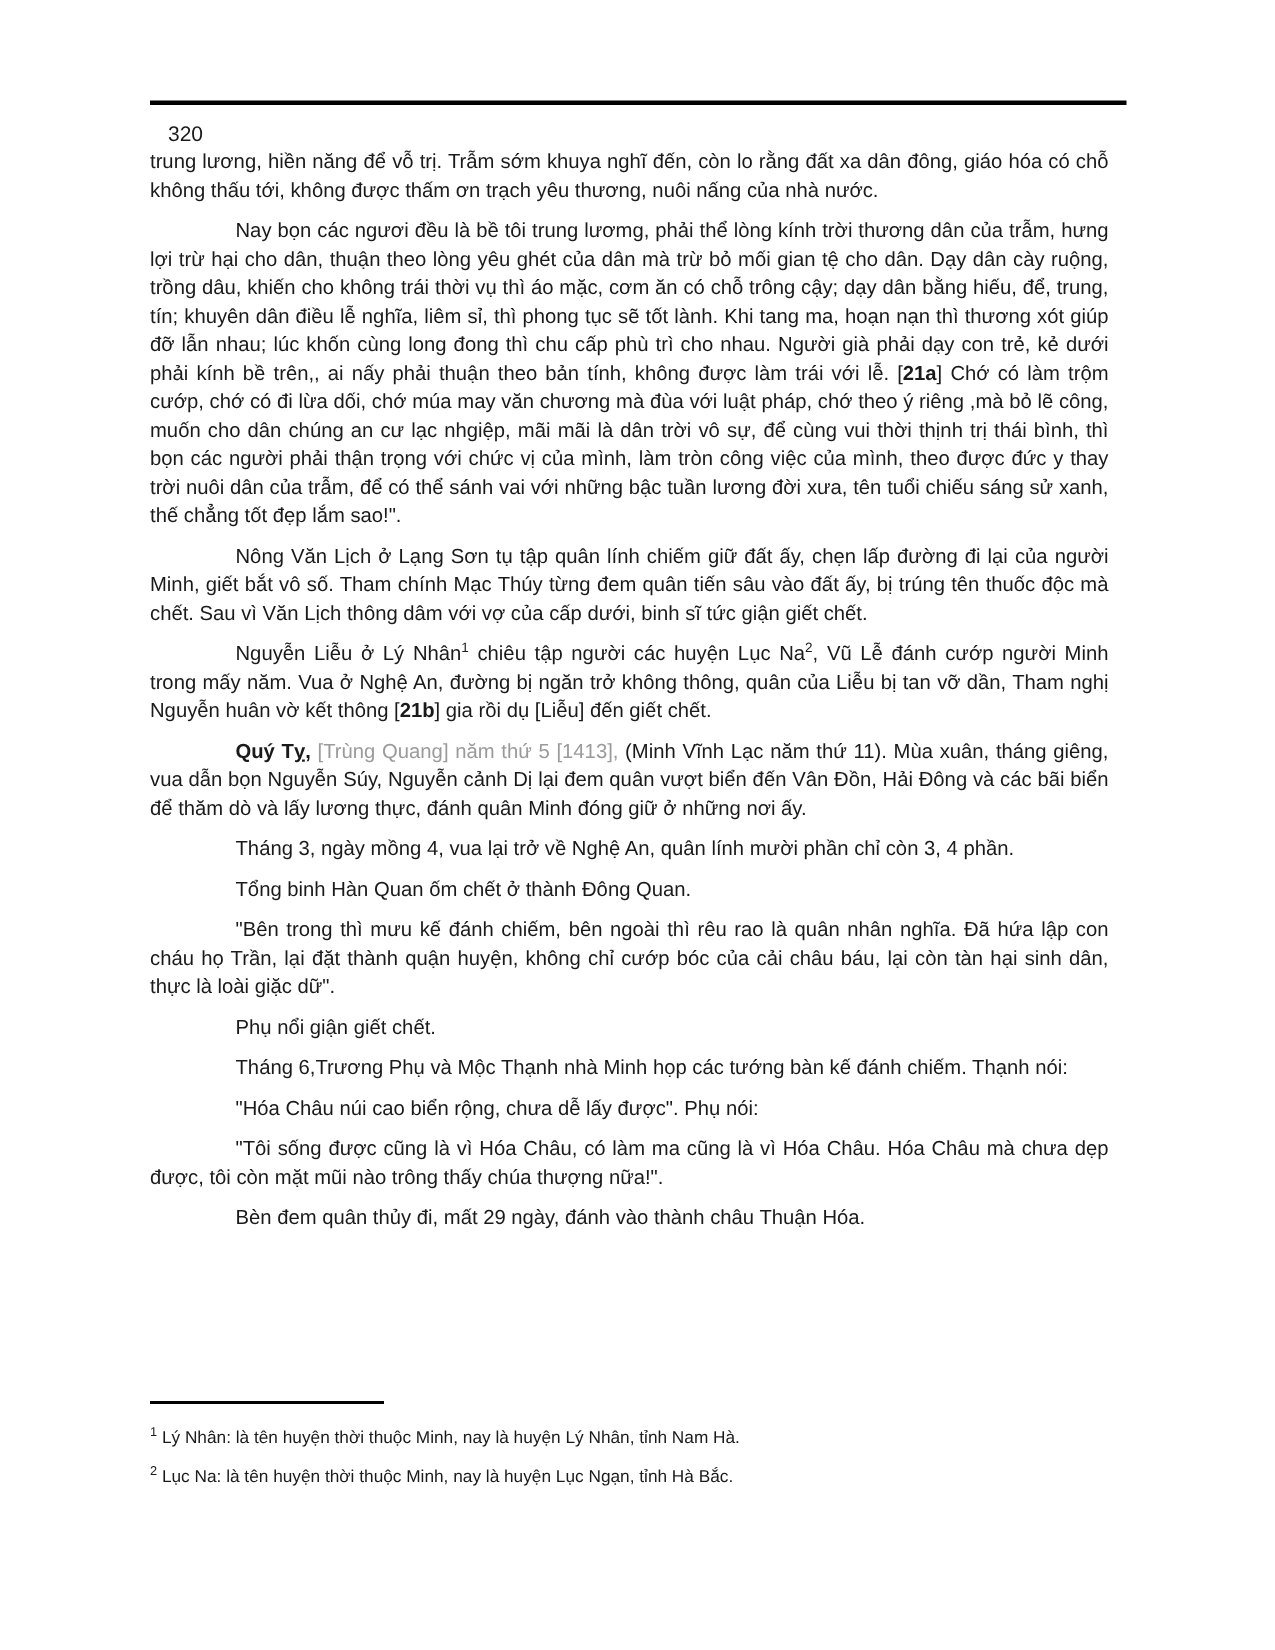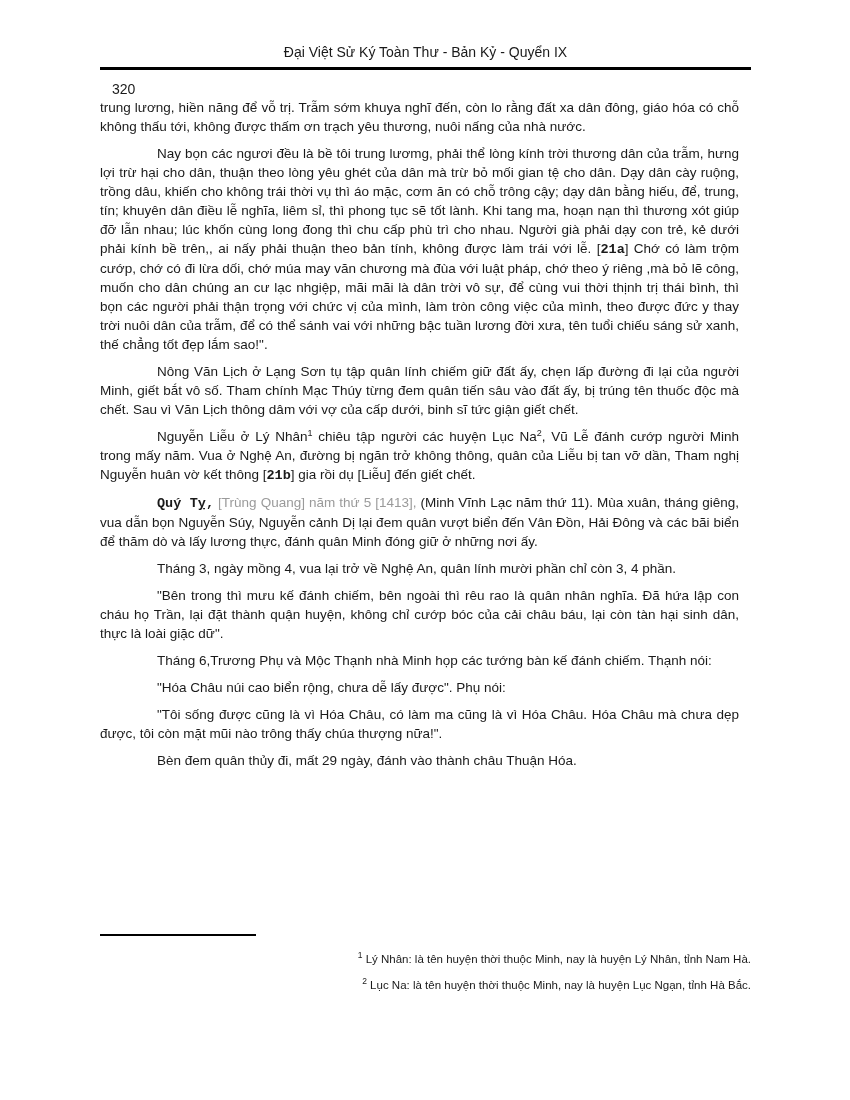--- a/index.html
+++ b/index.html
@@ -27,53 +27,54 @@
     background:#000000;
   }
   .body-text{
     position:absolute;top:98px;left:100px;width:651px;
     font-size:13.5px;line-height:19px;
     text-align:justify;
   }
   .para{margin:0 12px 8px 0;}
   .para.indent{text-indent:57px;}
   .run-n{}
-  .run-b{font-weight:bold;font-family:Liberation Mono, monospace;}
+  .run-b{font-weight:bold;}
   .run-g{color:var(--muted,#9a9a9a);}
   sup.run-sup{font-size:9px;line-height:0;}
   .footnotes{
     position:absolute;top:934px;left:100px;width:651px;
     font-size:11.5px;line-height:14px;color:#1a1a1a;
   }
   .footnote-rule{
     width:156px;height:2px;background:#000000;margin:0 0 16px 0;
   }
-  .footnote{margin:0 0 12px 0;text-align:right;}
+  .footnote{margin:0 0 12px 0;}
   .footnote sup{font-size:8.5px;line-height:0;}
 </style>
 </head>
 <body>
 
 <div class="page">
 
   <div class="header">
     <span class="page-number">320</span>
-    <span class="running-title">Đại Việt Sử Ký Toàn Thư - Bản Kỷ - Quyển IX</span>
   </div>
 
   <div class="header-rule"></div>
 
   <div class="body-text">
       <p class="para"><span class="run-n">trung lương, hiền năng để vỗ trị. Trẫm sớm khuya nghĩ đến, còn lo rằng đất xa dân đông, giáo hóa có chỗ không thấu tới, không được thấm ơn trạch yêu thương, nuôi nấng của nhà nước.</span></p>
       <p class="para indent"><span class="run-n">Nay bọn các ngươi đều là bề tôi trung lươmg, phải thể lòng kính trời thương dân của trẫm, hưng lợi trừ hại cho dân, thuận theo lòng yêu ghét của dân mà trừ bỏ mối gian tệ cho dân. Dạy dân cày ruộng, trồng dâu, khiến cho không trái thời vụ thì áo mặc, cơm ăn có chỗ trông cậy; dạy dân bằng hiếu, để, trung, tín; khuyên dân điều lễ nghĩa, liêm sỉ, thì phong tục sẽ tốt lành. Khi tang ma, hoạn nạn thì thương xót giúp đỡ lẫn nhau; lúc khốn cùng long đong thì chu cấp phù trì cho nhau. Người già phải dạy con trẻ, kẻ dưới phải kính bề trên,, ai nấy phải thuận theo bản tính, không được làm trái với lễ. [</span><span class="run-b">21a</span><span class="run-n">] Chớ có làm trộm cướp, chớ có đi lừa dối, chớ múa may văn chương mà đùa với luật pháp, chớ theo ý riêng ,mà bỏ lẽ công, muốn cho dân chúng an cư lạc nhgiệp, mãi mãi là dân trời vô sự, để cùng vui thời thịnh trị thái bình, thì bọn các người phải thận trọng với chức vị của mình, làm tròn công việc của mình, theo được đức y thay trời nuôi dân của trẫm, để có thể sánh vai với những bậc tuần lương đời xưa, tên tuổi chiếu sáng sử xanh, thế chẳng tốt đẹp lắm sao!".</span></p>
       <p class="para indent"><span class="run-n">Nông Văn Lịch ở Lạng Sơn tụ tập quân lính chiếm giữ đất ấy, chẹn lấp đường đi lại của người Minh, giết bắt vô số. Tham chính Mạc Thúy từng đem quân tiến sâu vào đất ấy, bị trúng tên thuốc độc mà chết. Sau vì Văn Lịch thông dâm với vợ của cấp dưới, binh sĩ tức giận giết chết.</span></p>
       <p class="para indent"><span class="run-n">Nguyễn Liễu ở Lý Nhân</span><sup class="run-sup">1</sup><span class="run-n"> chiêu tập người các huyện Lục Na</span><sup class="run-sup">2</sup><span class="run-n">, Vũ Lễ đánh cướp người Minh trong mấy năm. Vua ở Nghệ An, đường bị ngăn trở không thông, quân của Liễu bị tan vỡ dần, Tham nghị Nguyễn huân vờ kết thông [</span><span class="run-b">21b</span><span class="run-n">] gia rồi dụ [Liễu] đến giết chết.</span></p>
       <p class="para indent"><span class="run-b">Quý Tỵ,</span><span class="run-g"> [Trùng Quang] năm thứ 5 [1413],</span><span class="run-n"> (Minh Vĩnh Lạc năm thứ 11). Mùa xuân, tháng giêng, vua dẫn bọn Nguyễn Súy, Nguyễn cảnh Dị lại đem quân vượt biển đến Vân Đồn, Hải Đông và các bãi biển để thăm dò và lấy lương thực, đánh quân Minh đóng giữ ở những nơi ấy.</span></p>
       <p class="para indent"><span class="run-n">Tháng 3, ngày mồng 4, vua lại trở về Nghệ An, quân lính mười phần chỉ còn 3, 4 phần.</span></p>
+      <p class="para indent"><span class="run-n">Tổng binh Hàn Quan ốm chết ở thành Đông Quan.</span></p>
       <p class="para indent"><span class="run-n">"Bên trong thì mưu kế đánh chiếm, bên ngoài thì rêu rao là quân nhân nghĩa. Đã hứa lập con cháu họ Trần, lại đặt thành quận huyện, không chỉ cướp bóc của cải châu báu, lại còn tàn hại sinh dân, thực là loài giặc dữ".</span></p>
+      <p class="para indent"><span class="run-n">Phụ nổi giận giết chết.</span></p>
       <p class="para indent"><span class="run-n">Tháng 6,Trương Phụ và Mộc Thạnh nhà Minh họp các tướng bàn kế đánh chiếm. Thạnh nói:</span></p>
       <p class="para indent"><span class="run-n">"Hóa Châu núi cao biển rộng, chưa dễ lấy được". Phụ nói:</span></p>
       <p class="para indent"><span class="run-n">"Tôi sống được cũng là vì Hóa Châu, có làm ma cũng là vì Hóa Châu. Hóa Châu mà chưa dẹp được, tôi còn mặt mũi nào trông thấy chúa thượng nữa!".</span></p>
       <p class="para indent"><span class="run-n">Bèn đem quân thủy đi, mất 29 ngày, đánh vào thành châu Thuận Hóa.</span></p>
     </div>
 
   <div class="footnotes">
     <div class="footnote-rule"></div>
 
   <div class="footnote"><sup>1</sup><span> Lý Nhân: là tên huyện thời thuộc Minh, nay là huyện Lý Nhân, tỉnh Nam Hà.</span></div>

